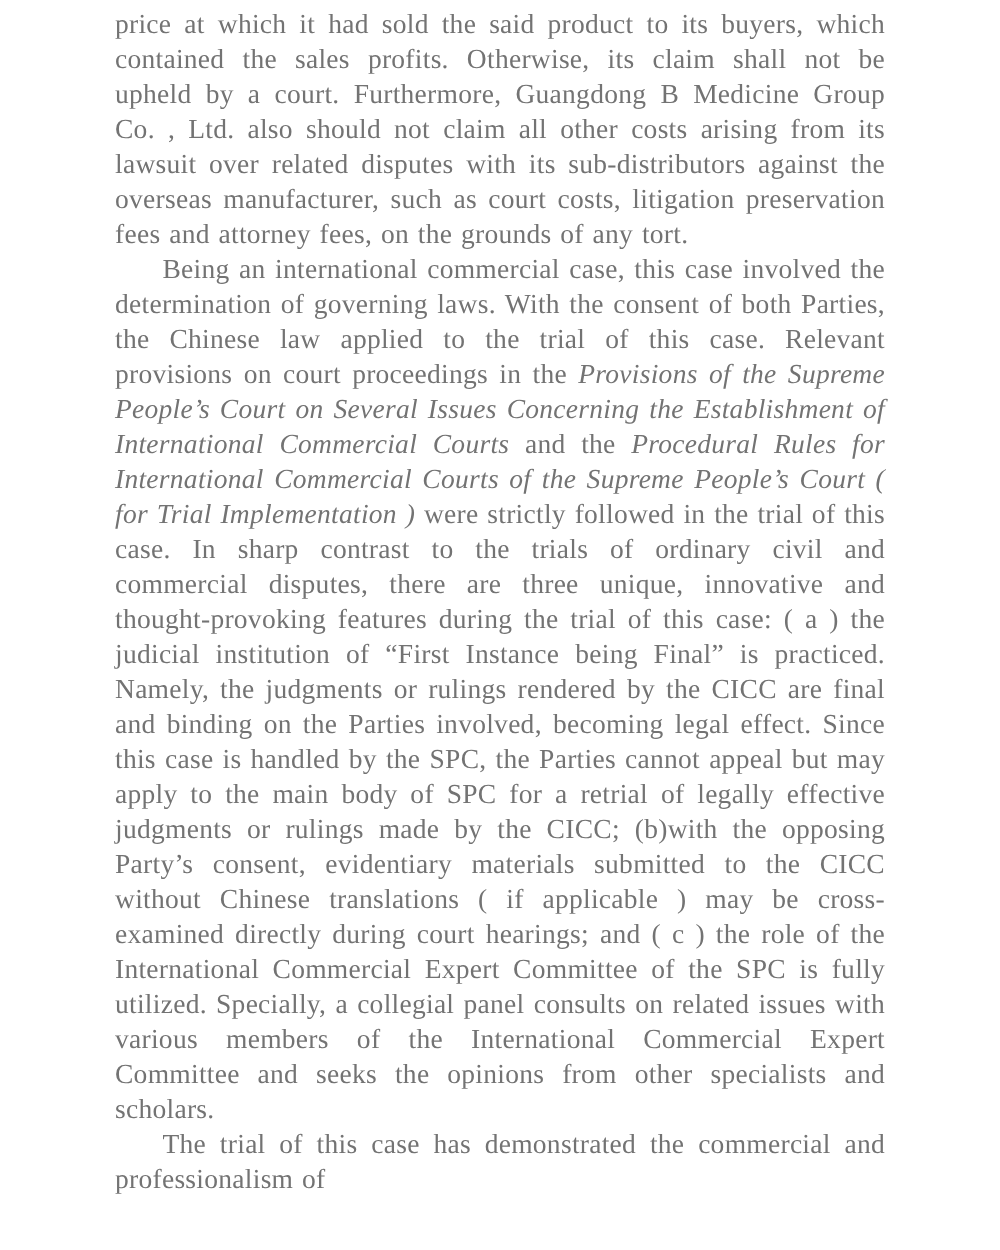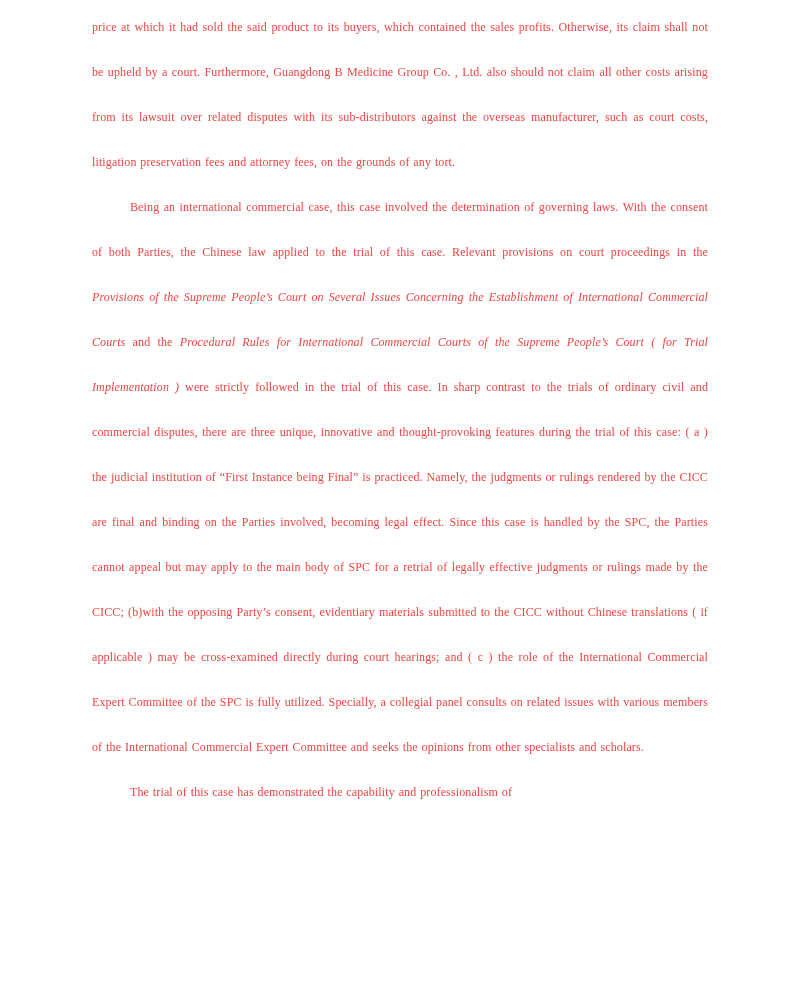--- a/index.html
+++ b/index.html
@@ -16,36 +16,36 @@
   .page {
     box-sizing: border-box;
     width: 800px;
     height: 1000px;
     padding: 5px 92px 0 92px;
     background: #ffffff;
   }
   .doc p {
     margin: 0;
     padding: 0;
-    font-size: 12px;
-    line-height: 45px;
-    color: #ef4444;
+    font-size: 22px;
+    line-height: 28px;
+    color: #737373;
     text-align: justify;
     word-spacing: 0.06em;
     letter-spacing: 0.01em;
   }
   .doc p.indent {
     text-indent: 38px;
   }
   .doc span.italic {
     font-style: italic;
   }
 </style>
 </head>
 <body>
 
 <div class="page">
   <div class="doc">
       <p><span>price at which it had sold the said product to its buyers, which contained the sales profits. Otherwise, its claim shall not be upheld by a court. Furthermore, Guangdong B Medicine Group Co. , Ltd. also should not claim all other costs arising from its lawsuit over related disputes with its sub-distributors against the overseas manufacturer, such as court costs, litigation preservation fees and attorney fees, on the grounds of any tort.</span></p>
       <p class="indent"><span>Being an international commercial case, this case involved the determination of governing laws. With the consent of both Parties, the Chinese law applied to the trial of this case. Relevant provisions on court proceedings in the </span><span class="italic">Provisions of the Supreme People’s Court on Several Issues Concerning the Establishment of International Commercial Courts</span><span> and the </span><span class="italic">Procedural Rules for International Commercial Courts of the Supreme People’s Court ( for Trial Implementation )</span><span> were strictly followed in the trial of this case. In sharp contrast to the trials of ordinary civil and commercial disputes, there are three unique, innovative and thought-provoking features during the trial of this case: ( a ) the judicial institution of “First Instance being Final” is practiced. Namely, the judgments or rulings rendered by the CICC are final and binding on the Parties involved, becoming legal effect. Since this case is handled by the SPC, the Parties cannot appeal but may apply to the main body of SPC for a retrial of legally effective judgments or rulings made by the CICC; (b)with the opposing Party’s consent, evidentiary materials submitted to the CICC without Chinese translations ( if applicable ) may be cross-examined directly during court hearings; and ( c ) the role of the International Commercial Expert Committee of the SPC is fully utilized. Specially, a collegial panel consults on related issues with various members of the International Commercial Expert Committee and seeks the opinions from other specialists and scholars.</span></p>
-      <p class="indent"><span>The trial of this case has demonstrated the capability and professionalism of</span></p>
+      <p class="indent"><span>The trial of this case has demonstrated the commercial and professionalism of</span></p>
     </div>
 </div>
 
 </body></html>

